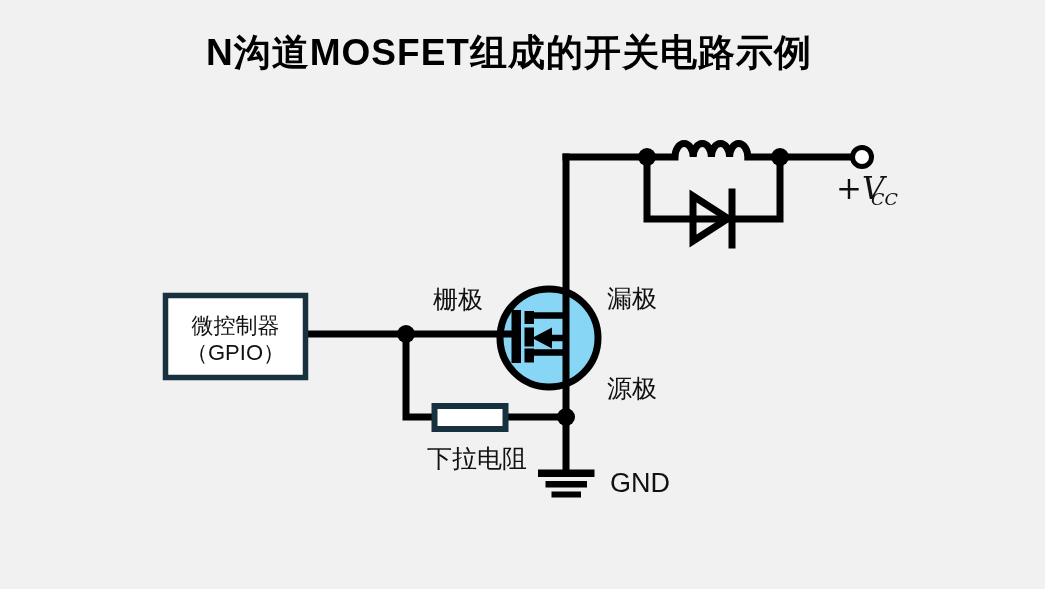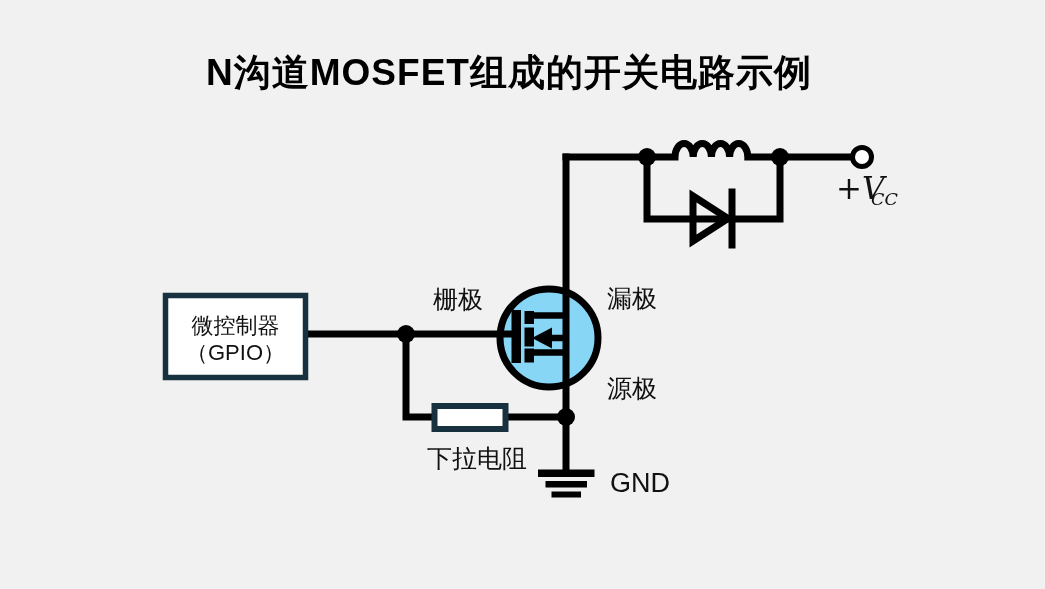--- a/index.html
+++ b/index.html
@@ -10,21 +10,21 @@
   }
   .canvas {
     position: relative;
     width: 1045px;
     height: 589px;
     background: #f1f1f1;
     overflow: hidden;
   }
   .title {
     position: absolute;
-    top: 48px;
+    top: 28px;
     left: 0;
     width: 1018px;
     margin: 0;
     text-align: center;
     font-size: 37px;
     font-weight: bold;
     letter-spacing: 1px;
     color: #000000;
     font-family: "Liberation Sans", "DejaVu Sans", sans-serif;
   }

